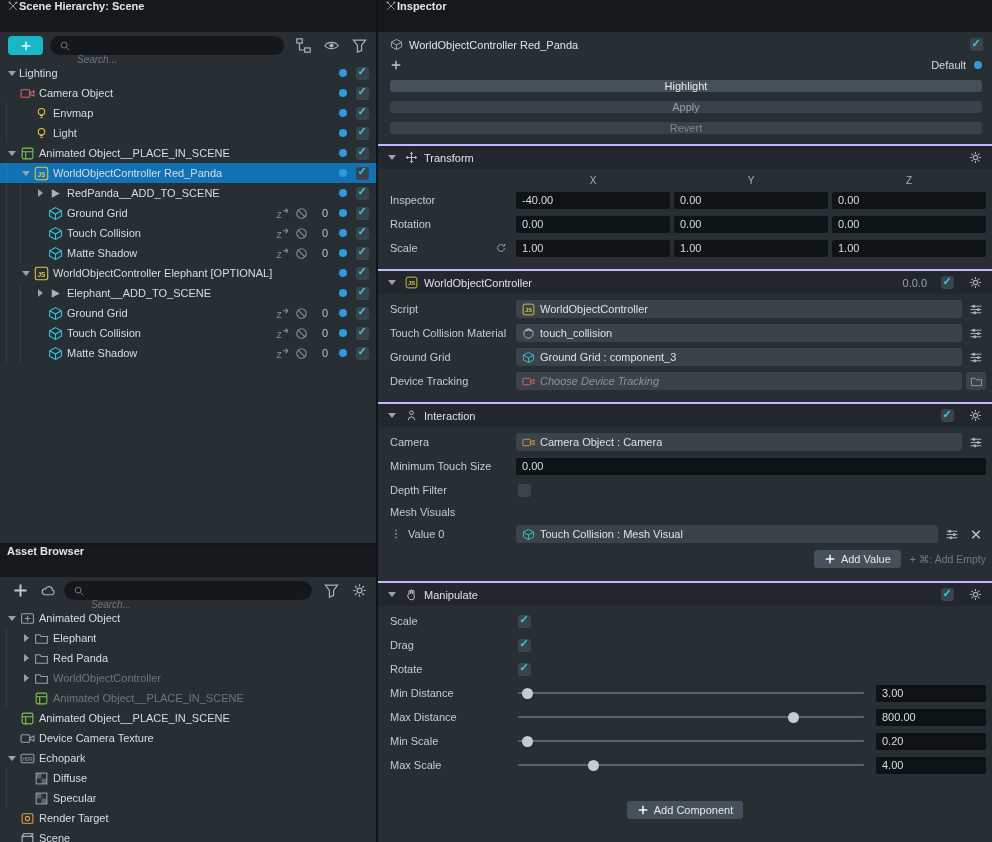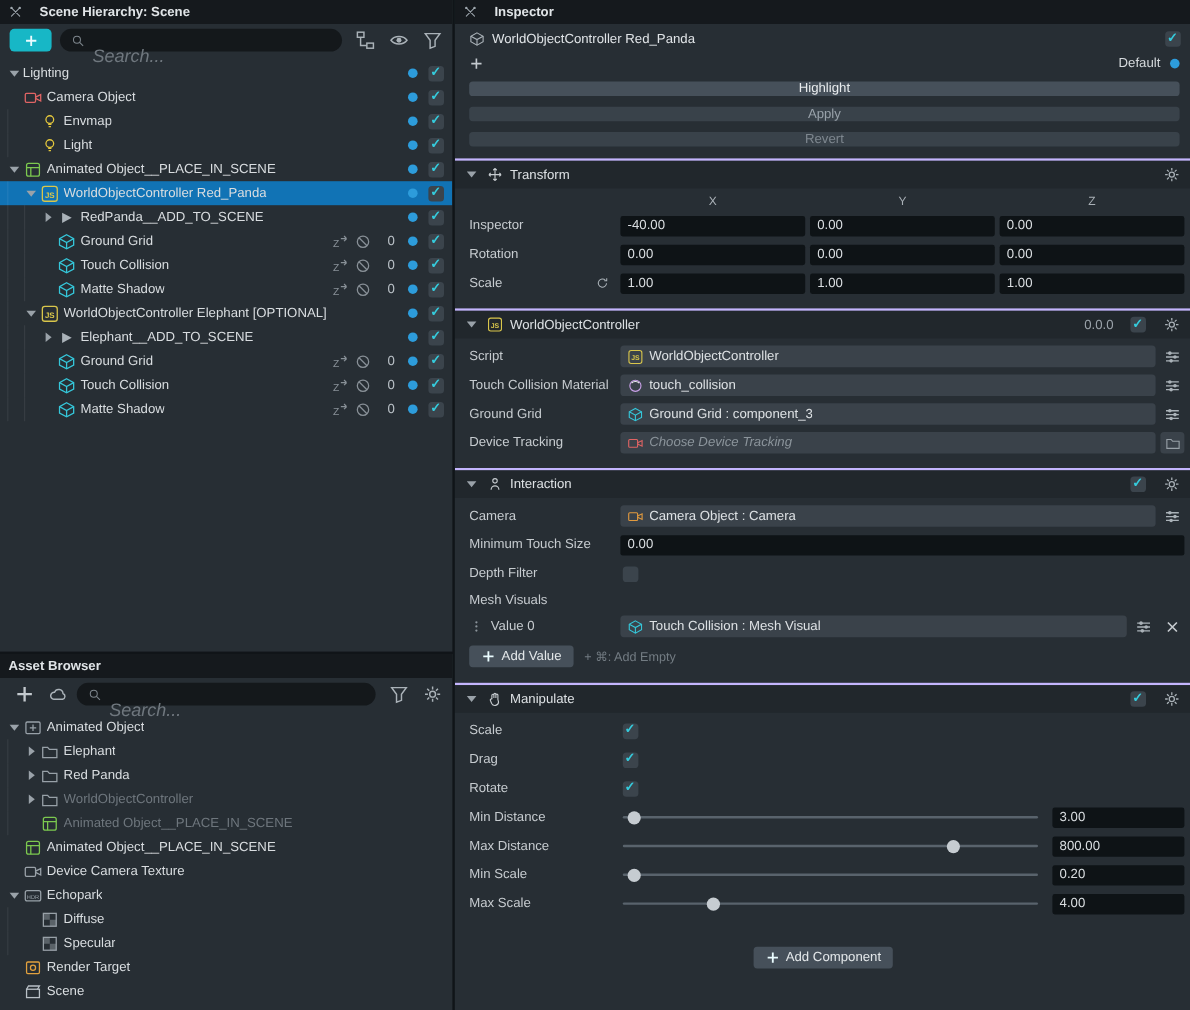--- a/index.html
+++ b/index.html
@@ -14,22 +14,22 @@
   .app { display:flex; width:992px; height:842px; }
   .left-col { width:470px; display:flex; flex-direction:column; }
   .right-col { flex:1; margin-left:2px; display:flex; flex-direction:column; }
 
   .panel { background:#272e34; display:flex; flex-direction:column; overflow:hidden; }
   .scene-panel { height:543px; margin-bottom:2px; }
   .asset-panel { flex:1; }
   .inspector { flex:1; }
 
   .phdr {
-    height:20px; flex:0 0 auto; background:#15191d;
-    display:flex; align-items:center; gap:14px; padding:0 7px;
+    height:32px; flex:0 0 auto; background:#15191d;
+    display:flex; gap:0; padding:0 7px;
     color:#e0e4e7; font-weight:bold; font-size:11px;
   }
   .ic { display:inline-flex; width:15px; height:15px; flex:0 0 auto; align-items:center; justify-content:center; }
   .ic svg { width:100%; height:100%; }
   .ic.s12 { width:12px; height:12px; }
   .ic.s13 { width:13px; height:13px; }
   .ic.tb { width:17px; height:17px; margin-left:4px; cursor:pointer; }
 
   .toolbar { height:27px; flex:0 0 auto; display:flex; align-items:center; padding:0 8px; gap:7px; }
   .add-btn {
@@ -37,21 +37,21 @@
     background:#17b7c6; color:#0b3237; cursor:pointer;
     display:flex; align-items:center; justify-content:center;
   }
   .add-btn .ic { width:12px; height:12px; }
   .search {
     flex:1; height:19px; background:#14181b; border-radius:10px;
     display:flex; align-items:center; gap:6px; padding:0 9px;
   }
   .search input {
     flex:1; min-width:0; background:transparent; border:none; outline:none;
-    color:#cfd4d8; font-size:15px; font-family:inherit;margin-top:28px;
+    color:#cfd4d8; font-size:10px; font-family:inherit;margin-top:28px;
   }
   .search input::placeholder { color:#6f777e; font-style:italic; }
 
   .tree { flex:1; padding-top:4px; overflow:hidden; }
   .trow { height:20px; display:flex; align-items:center; padding:0 7px 0 6px; cursor:default; }
   .trow.sel { background:#1173b5; }
   .trow.dim .tlabel { color:#6e767d; }
   .guide { width:14px; align-self:stretch; border-left:1px solid rgba(255,255,255,0.07); flex:0 0 auto; }
   .chev { width:13px; height:13px; position:relative; flex:0 0 auto; }
   .chev.open::after { content:""; position:absolute; left:2px; top:4px;
@@ -114,21 +114,21 @@
   .trail { width:20px; flex:0 0 auto; display:flex; justify-content:center; cursor:pointer; }
   .trailbox { width:20px; height:18px; flex:0 0 auto; background:#3a424a; border-radius:3px;
     display:flex; align-items:center; justify-content:center; cursor:pointer; }
   .reset-ic { margin-left:auto; margin-right:5px; cursor:pointer; }
 
   .slider { flex:1; position:relative; height:18px; margin-right:6px; }
   .slider .track { position:absolute; left:2px; right:2px; top:8px; height:2px; background:#59636c; border-radius:1px; }
   .slider .knob { position:absolute; top:3.5px; width:11px; height:11px; border-radius:50%; background:#c6ccd1; margin-left:-5px; cursor:pointer; }
   .vfield.num { flex:0 0 110px; }
 
-  .addval-row { display:flex; align-items:center; justify-content:flex-start; gap:9px; height:26px; }
+  .addval-row { display:flex; align-items:center; justify-content:flex-end; gap:9px; height:26px; }
   .pill-btn {
     height:18px; border:none; border-radius:3px; background:#46505a; color:#e4e8ea;
     display:flex; align-items:center; gap:5px; padding:0 10px; font-size:11px; font-family:inherit; cursor:pointer;
   }
   .hint { color:#737c83; font-size:10.5px; }
   .addcomp-row { display:flex; justify-content:center; padding:15px 0 12px; }
 </style>
 </head>
 <body>
 

